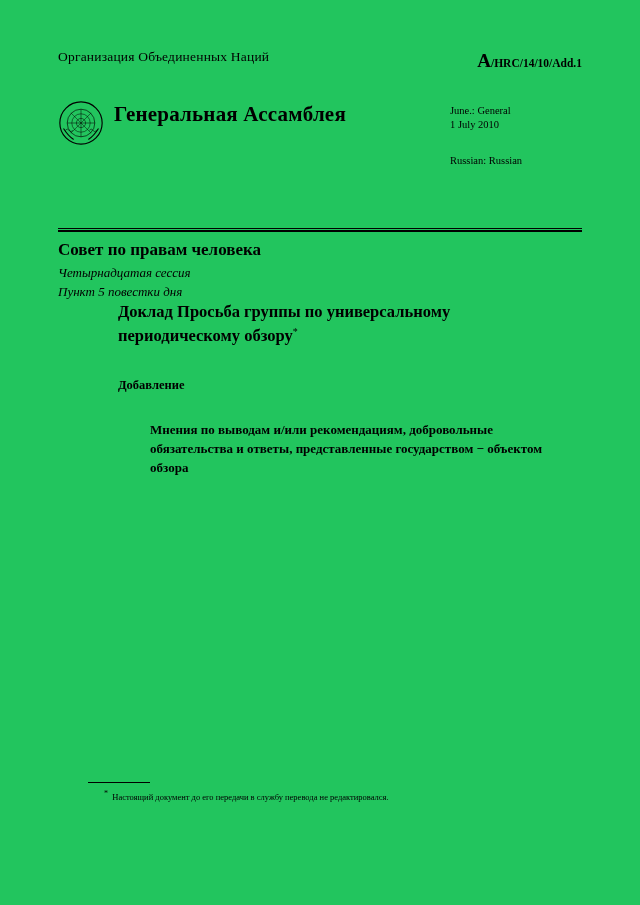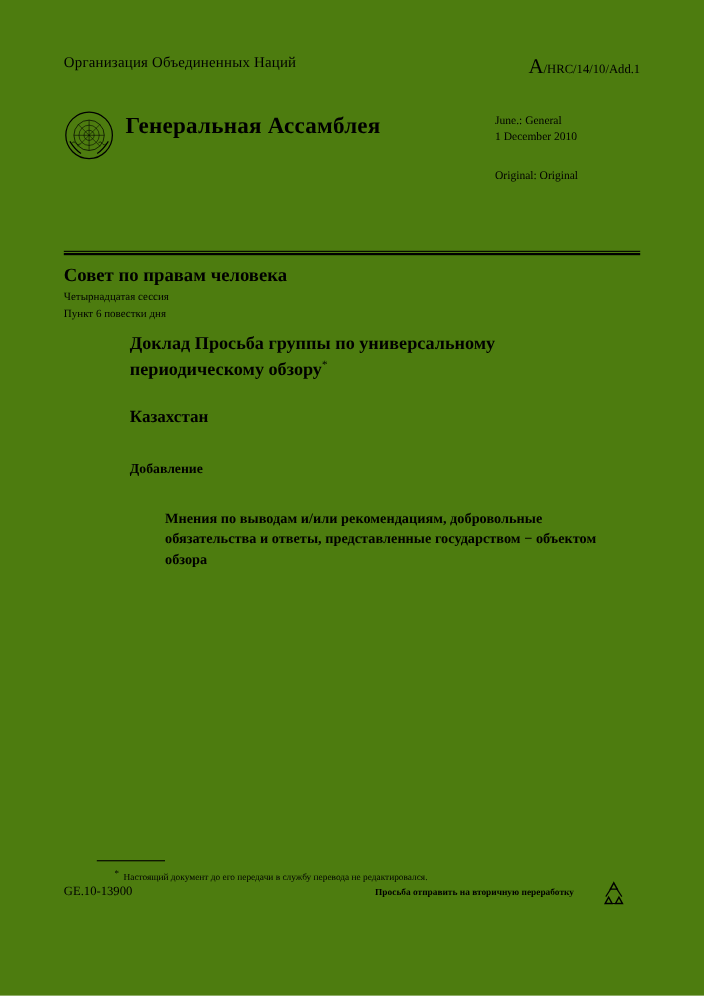--- a/index.html
+++ b/index.html
@@ -13,21 +13,21 @@
     font-family: "Liberation Serif", serif;
     color: #000000;
     position: relative;
     overflow: hidden;
   }
   .page {
     position: absolute;
     left: 0; top: 0;
     width: 640px;
     height: 905px;
-    background: #4d7c0f;
+    background: #22c55e;
   }
 
   
   .header {
     position: absolute;
     left: 58px;
     top: 50px;
     width: 524px;
   }
   .org-row {
@@ -39,20 +39,21 @@
     font-size: 13.5px;
     letter-spacing: .2px;
     line-height: 1.1;
     white-space: nowrap;
   }
   .symbol {
     font-size: 11.5px;
     white-space: nowrap;
     text-align: right;
     padding-top: 1px;
+    font-weight: bold;
   }
   .symbol .big {
     font-size: 19px;
     line-height: 1;
   }
 
   .title-row {
     position: absolute;
     left: 58px;
     top: 96px;
@@ -109,22 +110,23 @@
     top: 238px;
     width: 400px;
   }
   .council .l1 {
     font-size: 17px;
     font-weight: bold;
     line-height: 1.45;
   }
   .council .l2,
   .council .l3 {
-    font-size: 10px;
+    font-size: 13px;
     line-height: 1.5;
+    font-style: italic;
   }
   .council .l4 {
     font-size: 9.5px;
     font-weight: bold;
     line-height: 1.5;
   }
 
   
   .main-block {
     position: absolute;
@@ -239,52 +241,37 @@
         <line x1="72" y1="28" x2="28" y2="72" stroke="#000" stroke-width="1"></line>
         <path d="M12 62 Q22 78 34 86" fill="none" stroke="#000" stroke-width="2.4"></path>
         <path d="M88 62 Q78 78 66 86" fill="none" stroke="#000" stroke-width="2.4"></path>
         <path d="M16 66 Q20 60 24 66 Q28 72 32 66" fill="none" stroke="#000" stroke-width="1.2"></path>
         <path d="M68 66 Q72 60 76 66 Q80 72 84 66" fill="none" stroke="#000" stroke-width="1.2"></path>
       </svg>
     </div>
     <div class="ga-title">Генеральная Ассамблея</div>
     <div class="distr-block">
       <div>June.: General</div>
-      <div>1 December 2010</div>
-      <div class="orig">Original: Original</div>
+      <div>1 July 2010</div>
+      <div class="orig">Russian: Russian</div>
     </div>
   </div>
 
   <div class="hr-thin"></div>
   <div class="hr-thick"></div>
 
   <div class="council">
     <div class="l1">Совет по правам человека</div>
     <div class="l2">Четырнадцатая сессия</div>
-    <div class="l3">Пункт 6 повестки дня</div>
+    <div class="l3">Пункт 5 повестки дня</div>
   </div>
 
   <div class="main-block">
     <div class="doc-title"><span>Доклад Просьба группы по универсальному периодическому обзору</span><sup>*</sup></div>
-    <div class="country">Казахстан</div>
     <div class="addendum">Добавление</div>
     <div class="subtitle">Мнения по выводам и/или рекомендациям, добровольные обязательства и ответы, представленные государством − объектом обзора</div>
   </div>
 
   <div class="footnote-rule"></div>
   <div class="footnote"><sup>*</sup>&nbsp;&nbsp;<span>Настоящий документ до его передачи в службу перевода не редактировался.</span></div>
 
-  <div class="footer">
-    <div class="gesym">GE.10-13900</div>
-    <div class="recycle-text">Просьба отправить на вторичную переработку</div>
-    <div class="recycle-icon">
-      <svg viewBox="0 0 100 100" width="28" height="26" aria-hidden="true">
-        <path d="M50 10 L62 32 L50 32 L38 32 Z" fill="none" stroke="#000" stroke-width="5"></path>
-        <path d="M20 82 L32 60 L44 82 Z" fill="none" stroke="#000" stroke-width="5"></path>
-        <path d="M80 82 L68 60 L56 82 Z" fill="none" stroke="#000" stroke-width="5"></path>
-        <path d="M40 30 L22 58" fill="none" stroke="#000" stroke-width="4"></path>
-        <path d="M60 30 L78 58" fill="none" stroke="#000" stroke-width="4"></path>
-        <path d="M30 82 L70 82" fill="none" stroke="#000" stroke-width="4"></path>
-      </svg>
-    </div>
-  </div>
 
 </div>
 
 </body></html>

